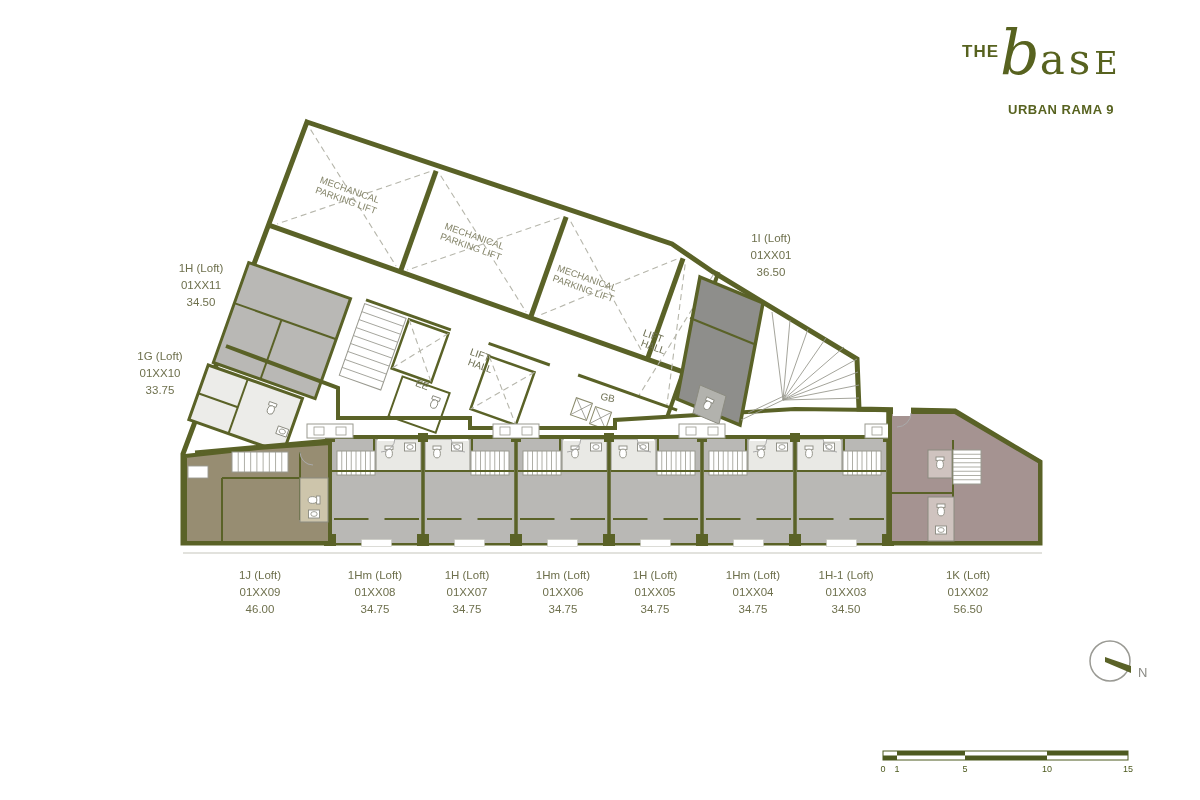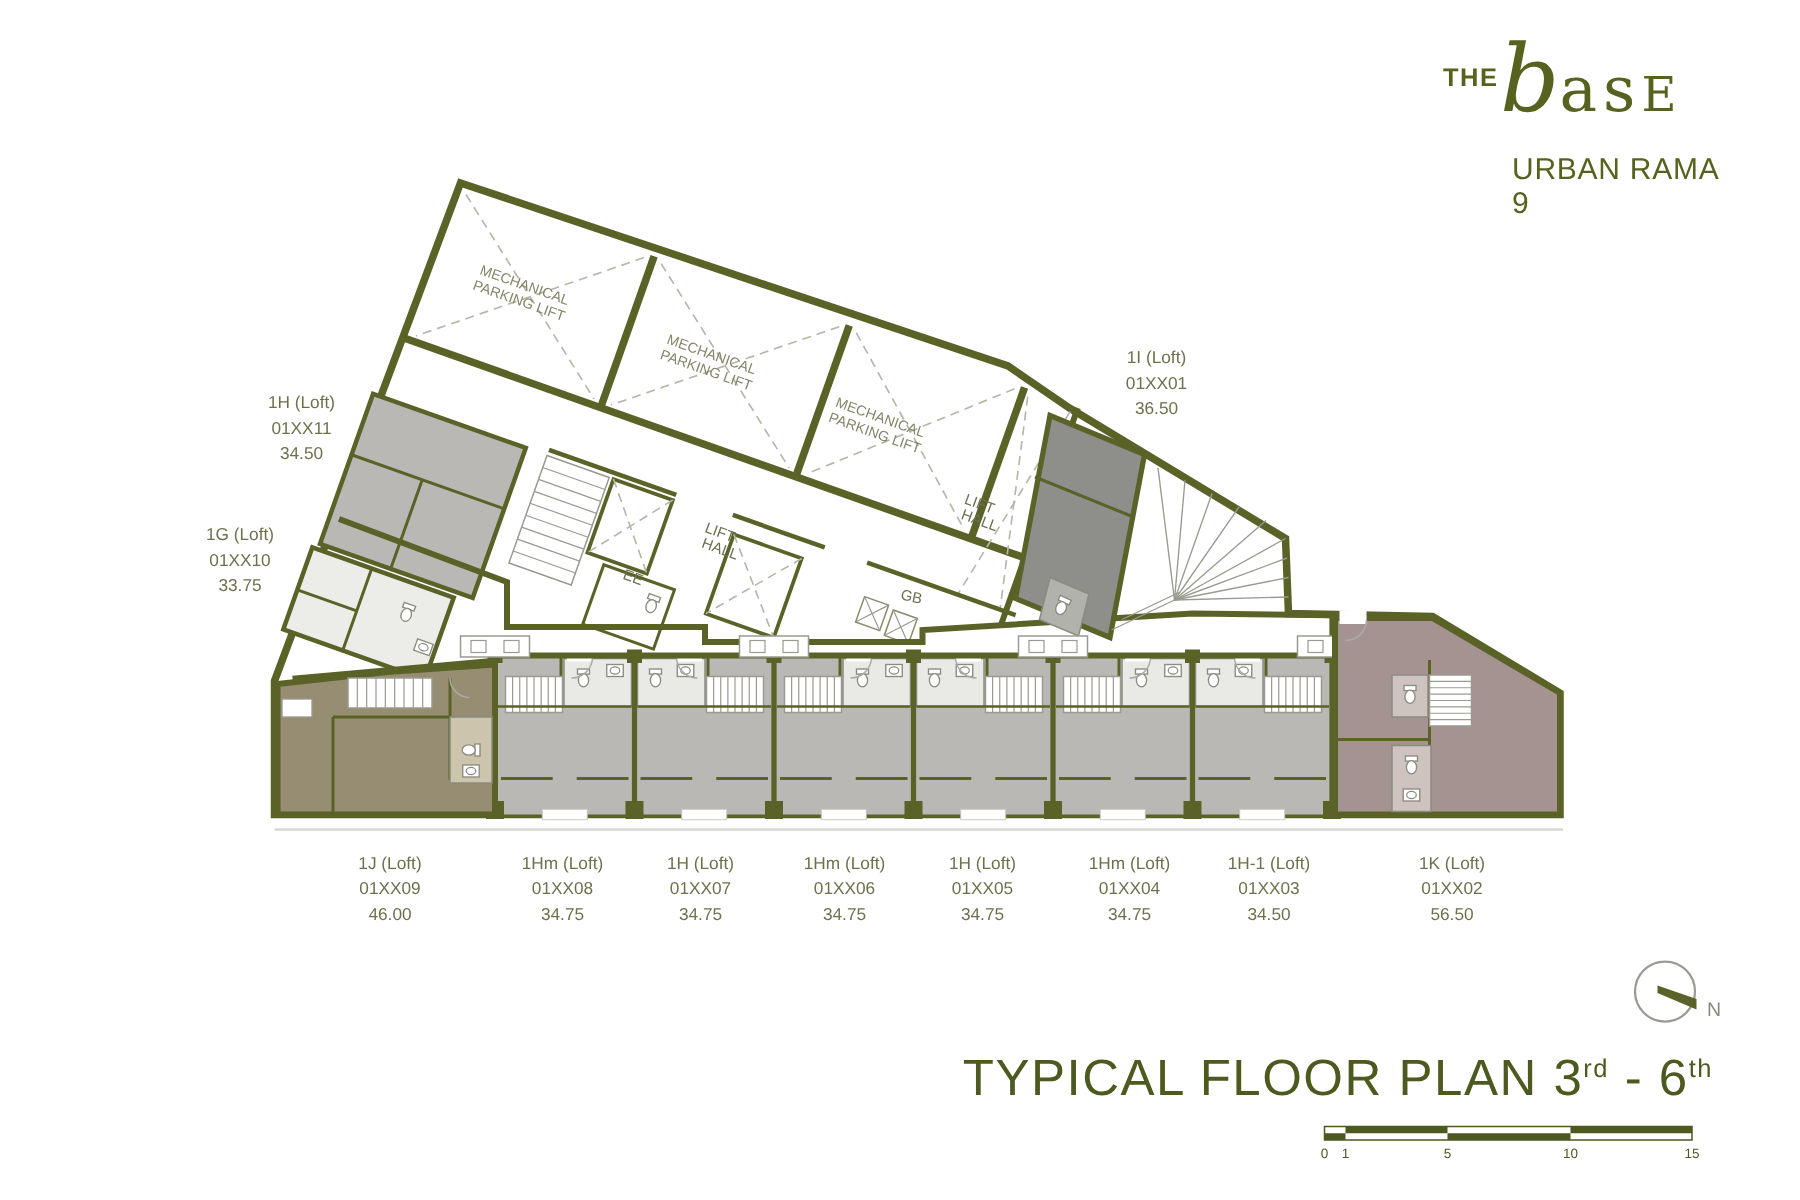--- a/index.html
+++ b/index.html
@@ -6,21 +6,21 @@
   #stage{position:relative;width:1200px;height:800px;background:#ffffff;overflow:hidden;
          font-family:"Liberation Sans",sans-serif;}
   svg text{font-family:"Liberation Sans",sans-serif;}
   
   #logo{position:absolute;top:30px;left:952px;width:200px;color:#57621f;}
   #logo .the{position:absolute;left:10px;top:12px;font-size:17px;font-weight:bold;letter-spacing:1px;}
   #logo .word{position:absolute;left:48px;top:-14px;white-space:nowrap;text-align:center;}
   #logo .b{font-family:"DejaVu Serif",serif;font-style:italic;font-size:62px;}
   #logo .as{font-family:"DejaVu Serif",serif;font-size:42px;letter-spacing:4px;}
   #logo .E{font-family:"DejaVu Serif",serif;font-size:32px;letter-spacing:2px;}
-  #logo .sub{position:absolute;left:56px;top:72px;font-size:20px;font-weight:normal;letter-spacing:.5px;}
+  #logo .sub{position:absolute;left:56px;top:72px;font-size:13px;font-weight:bold;letter-spacing:.5px;}
   
   #title{position:absolute;top:700px;left:0;width:1142px;text-align:right;color:#4d5a1f;
          font-size:34px;letter-spacing:1px;white-space:nowrap;}
   #title sup{font-size:17px;vertical-align:super;line-height:0;}
 </style>
 </head>
 <body>
 
 <div id="stage">
 
@@ -497,15 +497,14 @@
         </g>
       </g>
     </svg>
 
   <div id="logo">
     <span class="the">THE</span>
     <span class="word"><span class="b">b</span><span class="as">as</span><span class="E">E</span></span>
     <span class="sub">URBAN RAMA 9</span>
   </div>
 
-  <div id="title"><span>TYPICAL FLOOR PLAN </span><span>3</span><sup>rd</sup><span> - </span><span>6</span><sup>th</sup></div>
 
 </div>
 
 </body></html>

